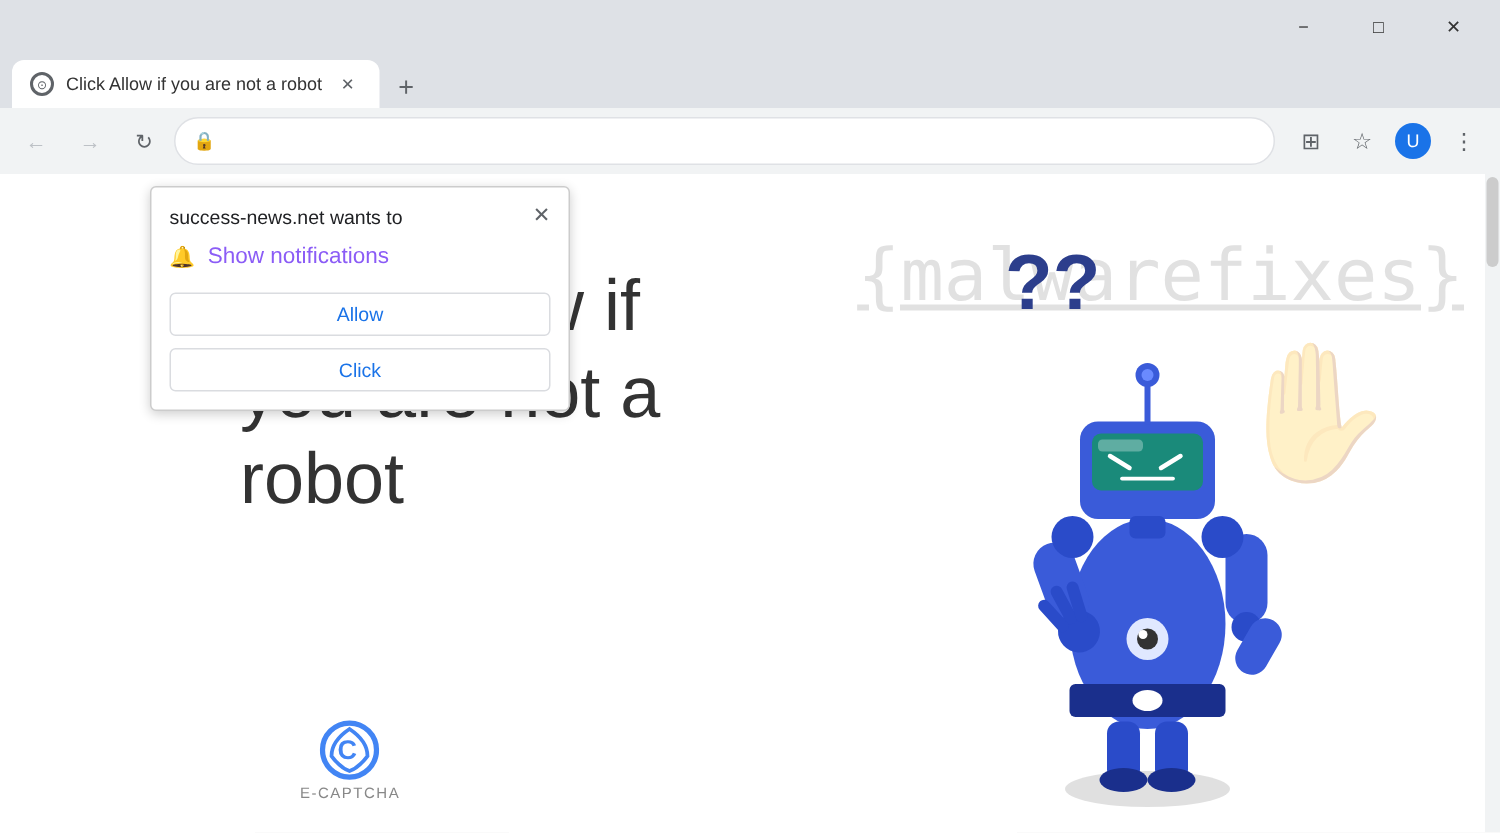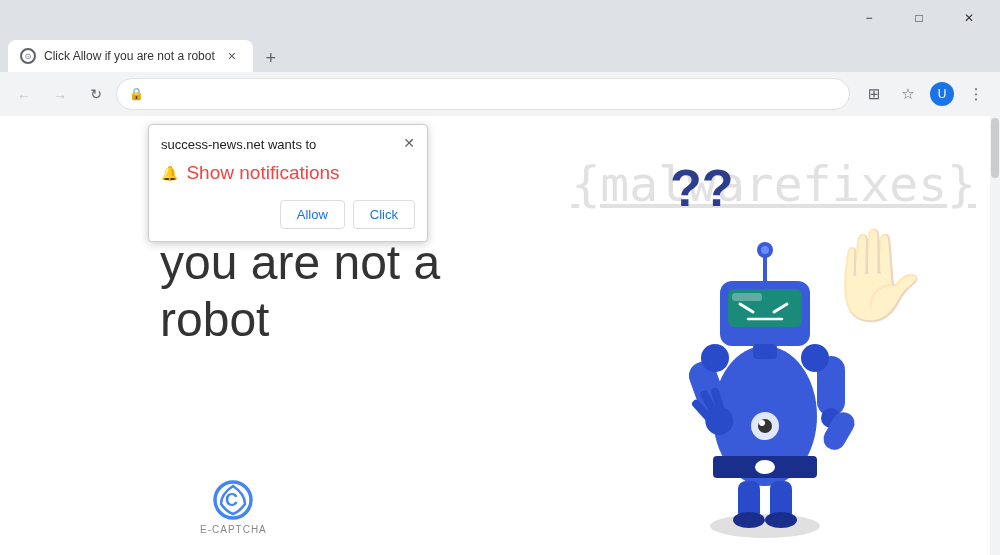--- a/index.html
+++ b/index.html
@@ -182,21 +182,20 @@
       position: absolute;
       top: 8px;
       left: 100px;
       width: 280px;
       background: #fff;
       border: 1px solid #ccc;
       border-radius: 4px;
       box-shadow: 0 2px 8px rgba(0,0,0,0.2);
       padding: 12px;
       z-index: 100;
-      margin-left: 48px;
     }
     .popup-close {
       position: absolute;
       top: 8px;
       right: 8px;
       width: 20px;
       height: 20px;
       background: transparent;
       border: none;
       cursor: pointer;
@@ -217,27 +216,28 @@
       display: flex;
       align-items: center;
       gap: 8px;
       margin-bottom: 16px;
     }
     .bell-icon {
       font-size: 14px;
       color: #5f6368;
     }
     .popup-permission-label {
-      font-size: 19px;
-      color: #ef4444;
+      font-size: 15px;
+      color: #8b5cf6;
     }
     .popup-buttons {
       display: flex;
       justify-content: flex-end;
       gap: 8px;
+      flex-direction: column;
     }
     .popup-btn {
       padding: 6px 16px;
       border-radius: 4px;
       font-size: 13px;
       cursor: pointer;
       border: 1px solid #dadce0;
       background: #fff;
       color: #1a73e8;
       font-weight: 500;

